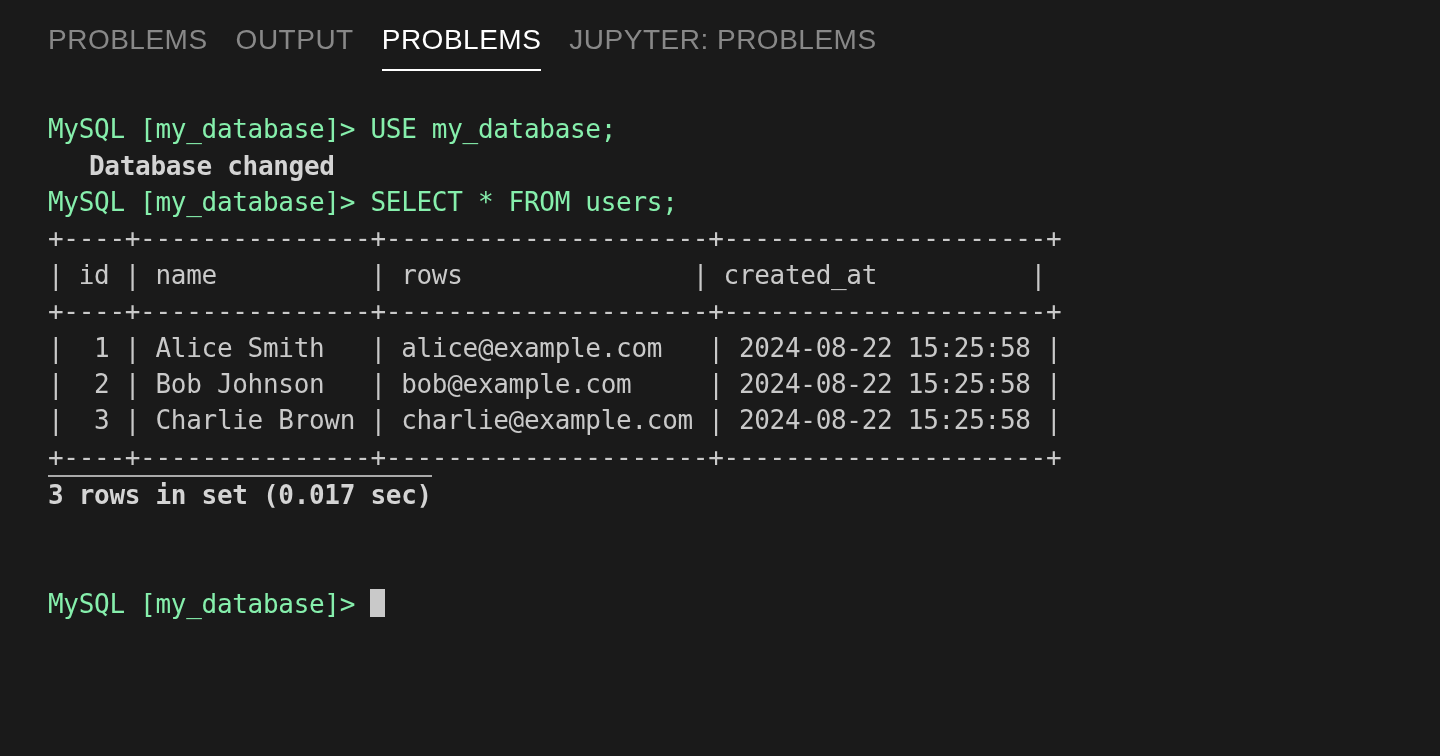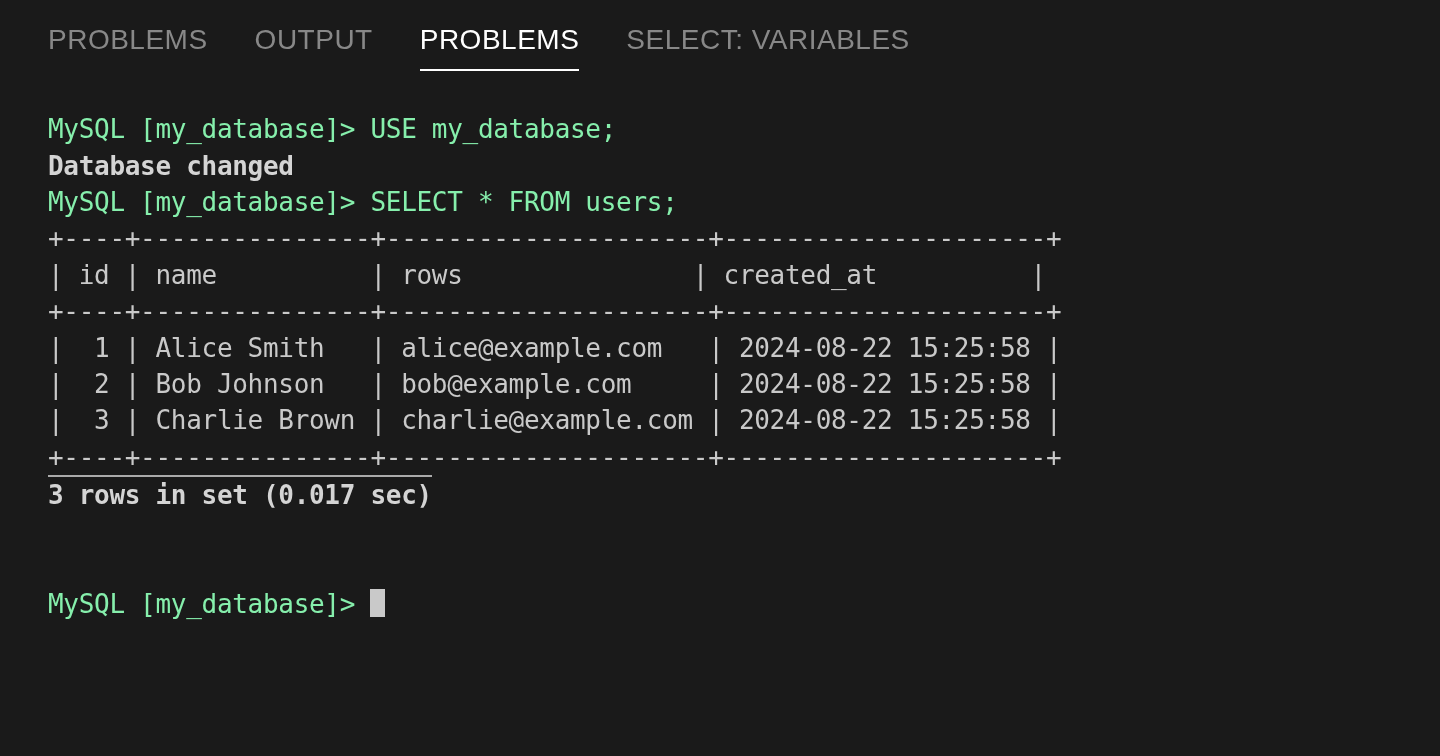--- a/index.html
+++ b/index.html
@@ -12,21 +12,21 @@
       color: #c9c9c9;
       font-family: 'SF Mono', 'Monaco', 'Menlo', 'Consolas', monospace;
       font-size: 26px;
       line-height: 1.4;
       width: 1440px;
       height: 756px;
       overflow: hidden;
     }
     .tabs {
       display: flex;
-      gap: 47px;
+      gap: 28px;
       padding: 20px 48px 12px 48px;
       font-family: -apple-system, BlinkMacSystemFont, 'Segoe UI', sans-serif;
       font-size: 28px;
       font-weight: 400;
       letter-spacing: 0.5px;
     }
     .tab {
       color: #888;
       cursor: pointer;
       padding-bottom: 10px;
@@ -37,20 +37,21 @@
     }
     .terminal-body {
       padding: 28px 48px;
       white-space: pre;
       color: #c9c9c9;
       letter-spacing: -0.3px;
     }
     .bold {
       font-weight: bold;
       color: #d4d4d4;
+      margin-left: 41px;
     }
     .summary {
       font-weight: bold;
       color: #d4d4d4;
       border-top: 2px solid #aaa;
       display: inline-block;
       padding-top: 0;
     }
     .summary-wrap {
       display: block;
@@ -67,21 +68,21 @@
       color: #86efac;
     }
   </style>
 </head>
 <body>
 
 <div class="tabs">
   <div class="tab">PROBLEMS</div>
   <div class="tab">OUTPUT</div>
   <div class="tab active">PROBLEMS</div>
-  <div class="tab">SELECT: VARIABLES</div>
+  <div class="tab">JUPYTER: PROBLEMS</div>
 </div>
 
 <div class="terminal-body"><span class="prompt-line"><span>MySQL [my_database]&gt; </span><span>USE my_database;</span></span>
 <span class="bold">Database changed</span>
 <span class="prompt-line"><span>MySQL [my_database]&gt; </span><span>SELECT * FROM users;</span></span>
 <span>+----+---------------+---------------------+---------------------+</span>
 <span>| id | name          | rows               | created_at          |</span>
 <span>+----+---------------+---------------------+---------------------+</span>
 <span>|  1 | Alice Smith   | alice@example.com   | 2024-08-22 15:25:58 |</span>
 <span>|  2 | Bob Johnson   | bob@example.com     | 2024-08-22 15:25:58 |</span>

